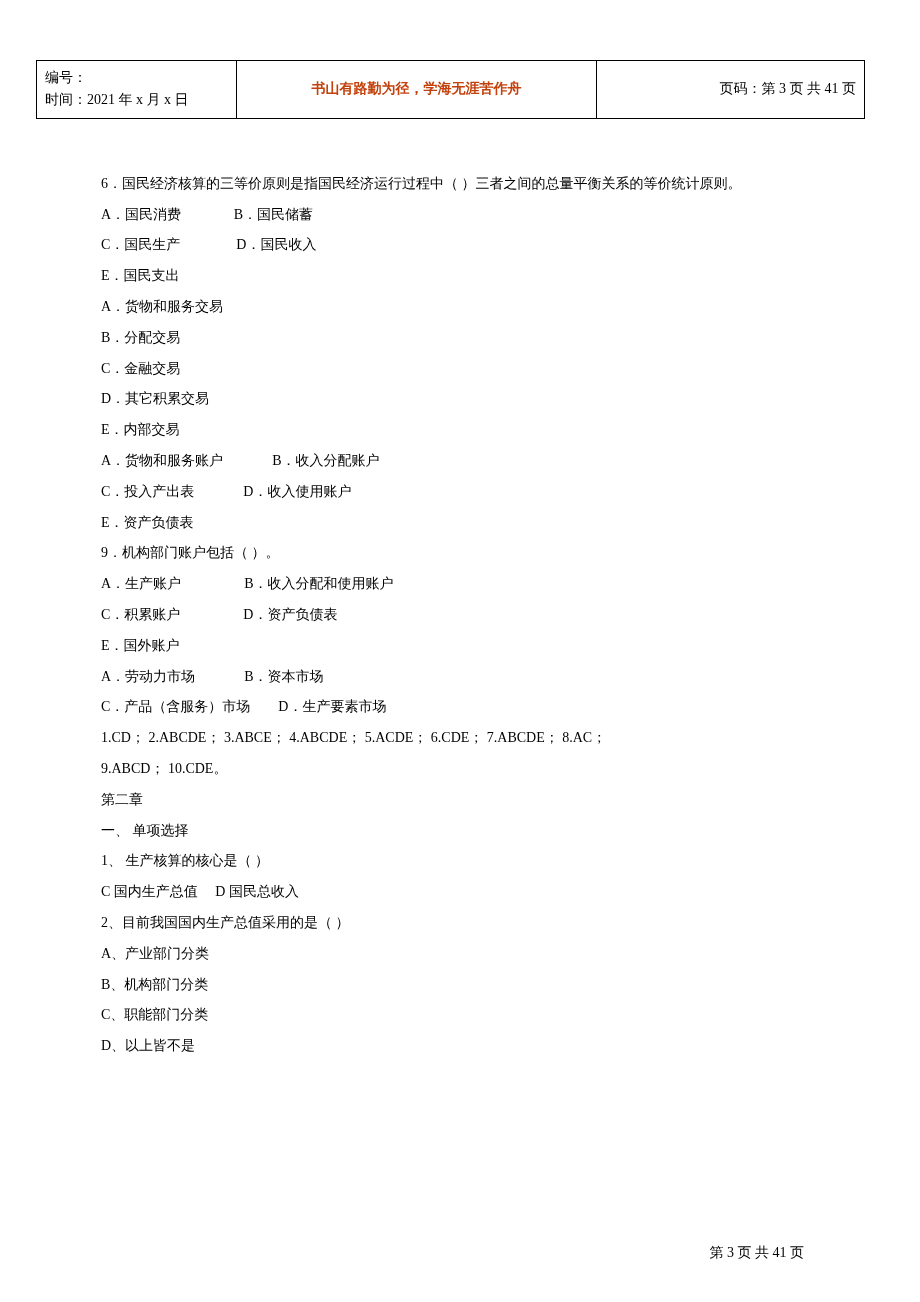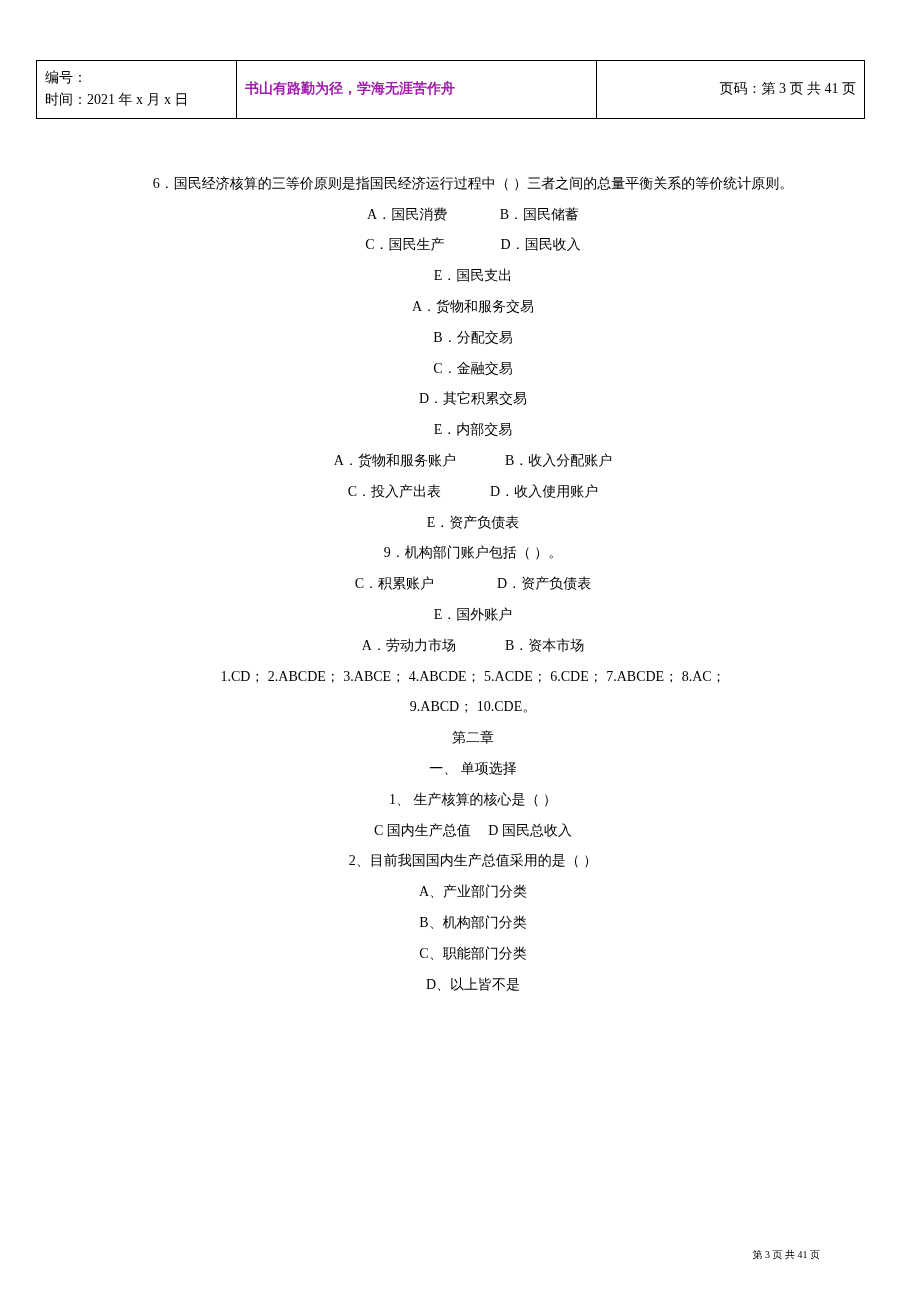--- a/index.html
+++ b/index.html
@@ -30,45 +30,45 @@
       border: 1px solid #000;
       padding: 6px 8px;
       vertical-align: middle;
       font-size: 14px;
     }
     .header-left {
       width: 200px;
       line-height: 1.6;
     }
     .header-center {
-      color: #a21caf;
+      color: #c2410c;
       font-weight: bold;
       font-size: 18px;
+      text-align: center;
       width: 360px;
       font-family: "SimSun", "宋体", serif;
     }
     .header-right {
       text-align: right;
       padding-left: 10px;
     }
     .content {
       padding-left: 65px;
       padding-right: 20px;
       line-height: 2.2;
       font-size: 14px;
-      text-align: center;
     }
     .content p {
       margin: 0;
     }
     .footer {
       position: absolute;
       bottom: 40px;
-      right: 100px;
-      font-size: 10px;
+      right: 116px;
+      font-size: 14px;
     }
   </style>
 </head>
 <body>
 
 <div class="page">
 
   <table class="header-table">
     <tbody>
         <tr>
@@ -92,24 +92,26 @@
     <p>B．分配交易</p>
     <p>C．金融交易</p>
     <p>D．其它积累交易</p>
     <p>E．内部交易</p>
 
     <p><span>A．货物和服务账户</span>&nbsp;&nbsp;&nbsp;&nbsp;&nbsp;&nbsp;&nbsp;&nbsp;&nbsp;&nbsp;&nbsp;&nbsp;&nbsp;&nbsp;<span>B．收入分配账户</span></p>
     <p><span>C．投入产出表</span>&nbsp;&nbsp;&nbsp;&nbsp;&nbsp;&nbsp;&nbsp;&nbsp;&nbsp;&nbsp;&nbsp;&nbsp;&nbsp;&nbsp;<span>D．收入使用账户</span></p>
     <p>E．资产负债表</p>
 
     <p>9．机构部门账户包括（    ）。</p>
+    <p><span>A．生产账户</span>&nbsp;&nbsp;&nbsp;&nbsp;&nbsp;&nbsp;&nbsp;&nbsp;&nbsp;&nbsp;&nbsp;&nbsp;&nbsp;&nbsp;&nbsp;&nbsp;&nbsp;&nbsp;<span>B．收入分配和使用账户</span></p>
     <p><span>C．积累账户</span>&nbsp;&nbsp;&nbsp;&nbsp;&nbsp;&nbsp;&nbsp;&nbsp;&nbsp;&nbsp;&nbsp;&nbsp;&nbsp;&nbsp;&nbsp;&nbsp;&nbsp;&nbsp;<span>D．资产负债表</span></p>
     <p>E．国外账户</p>
 
     <p><span>A．劳动力市场</span>&nbsp;&nbsp;&nbsp;&nbsp;&nbsp;&nbsp;&nbsp;&nbsp;&nbsp;&nbsp;&nbsp;&nbsp;&nbsp;&nbsp;<span>B．资本市场</span></p>
+    <p><span>C．产品（含服务）市场</span>&nbsp;&nbsp;&nbsp;&nbsp;&nbsp;&nbsp;&nbsp;&nbsp;<span>D．生产要素市场</span></p>
 
     <p>1.CD；   2.ABCDE；    3.ABCE；   4.ABCDE；   5.ACDE；   6.CDE；  7.ABCDE；  8.AC；</p>
     <p>9.ABCD；    10.CDE。</p>
 
     <p>第二章</p>
     <p> 一、 单项选择</p>
 
     <p>1、 生产核算的核心是（  ）</p>
     <p><span>C 国内生产总值</span>&nbsp;&nbsp;&nbsp;&nbsp;&nbsp;<span>D 国民总收入</span></p>
 

